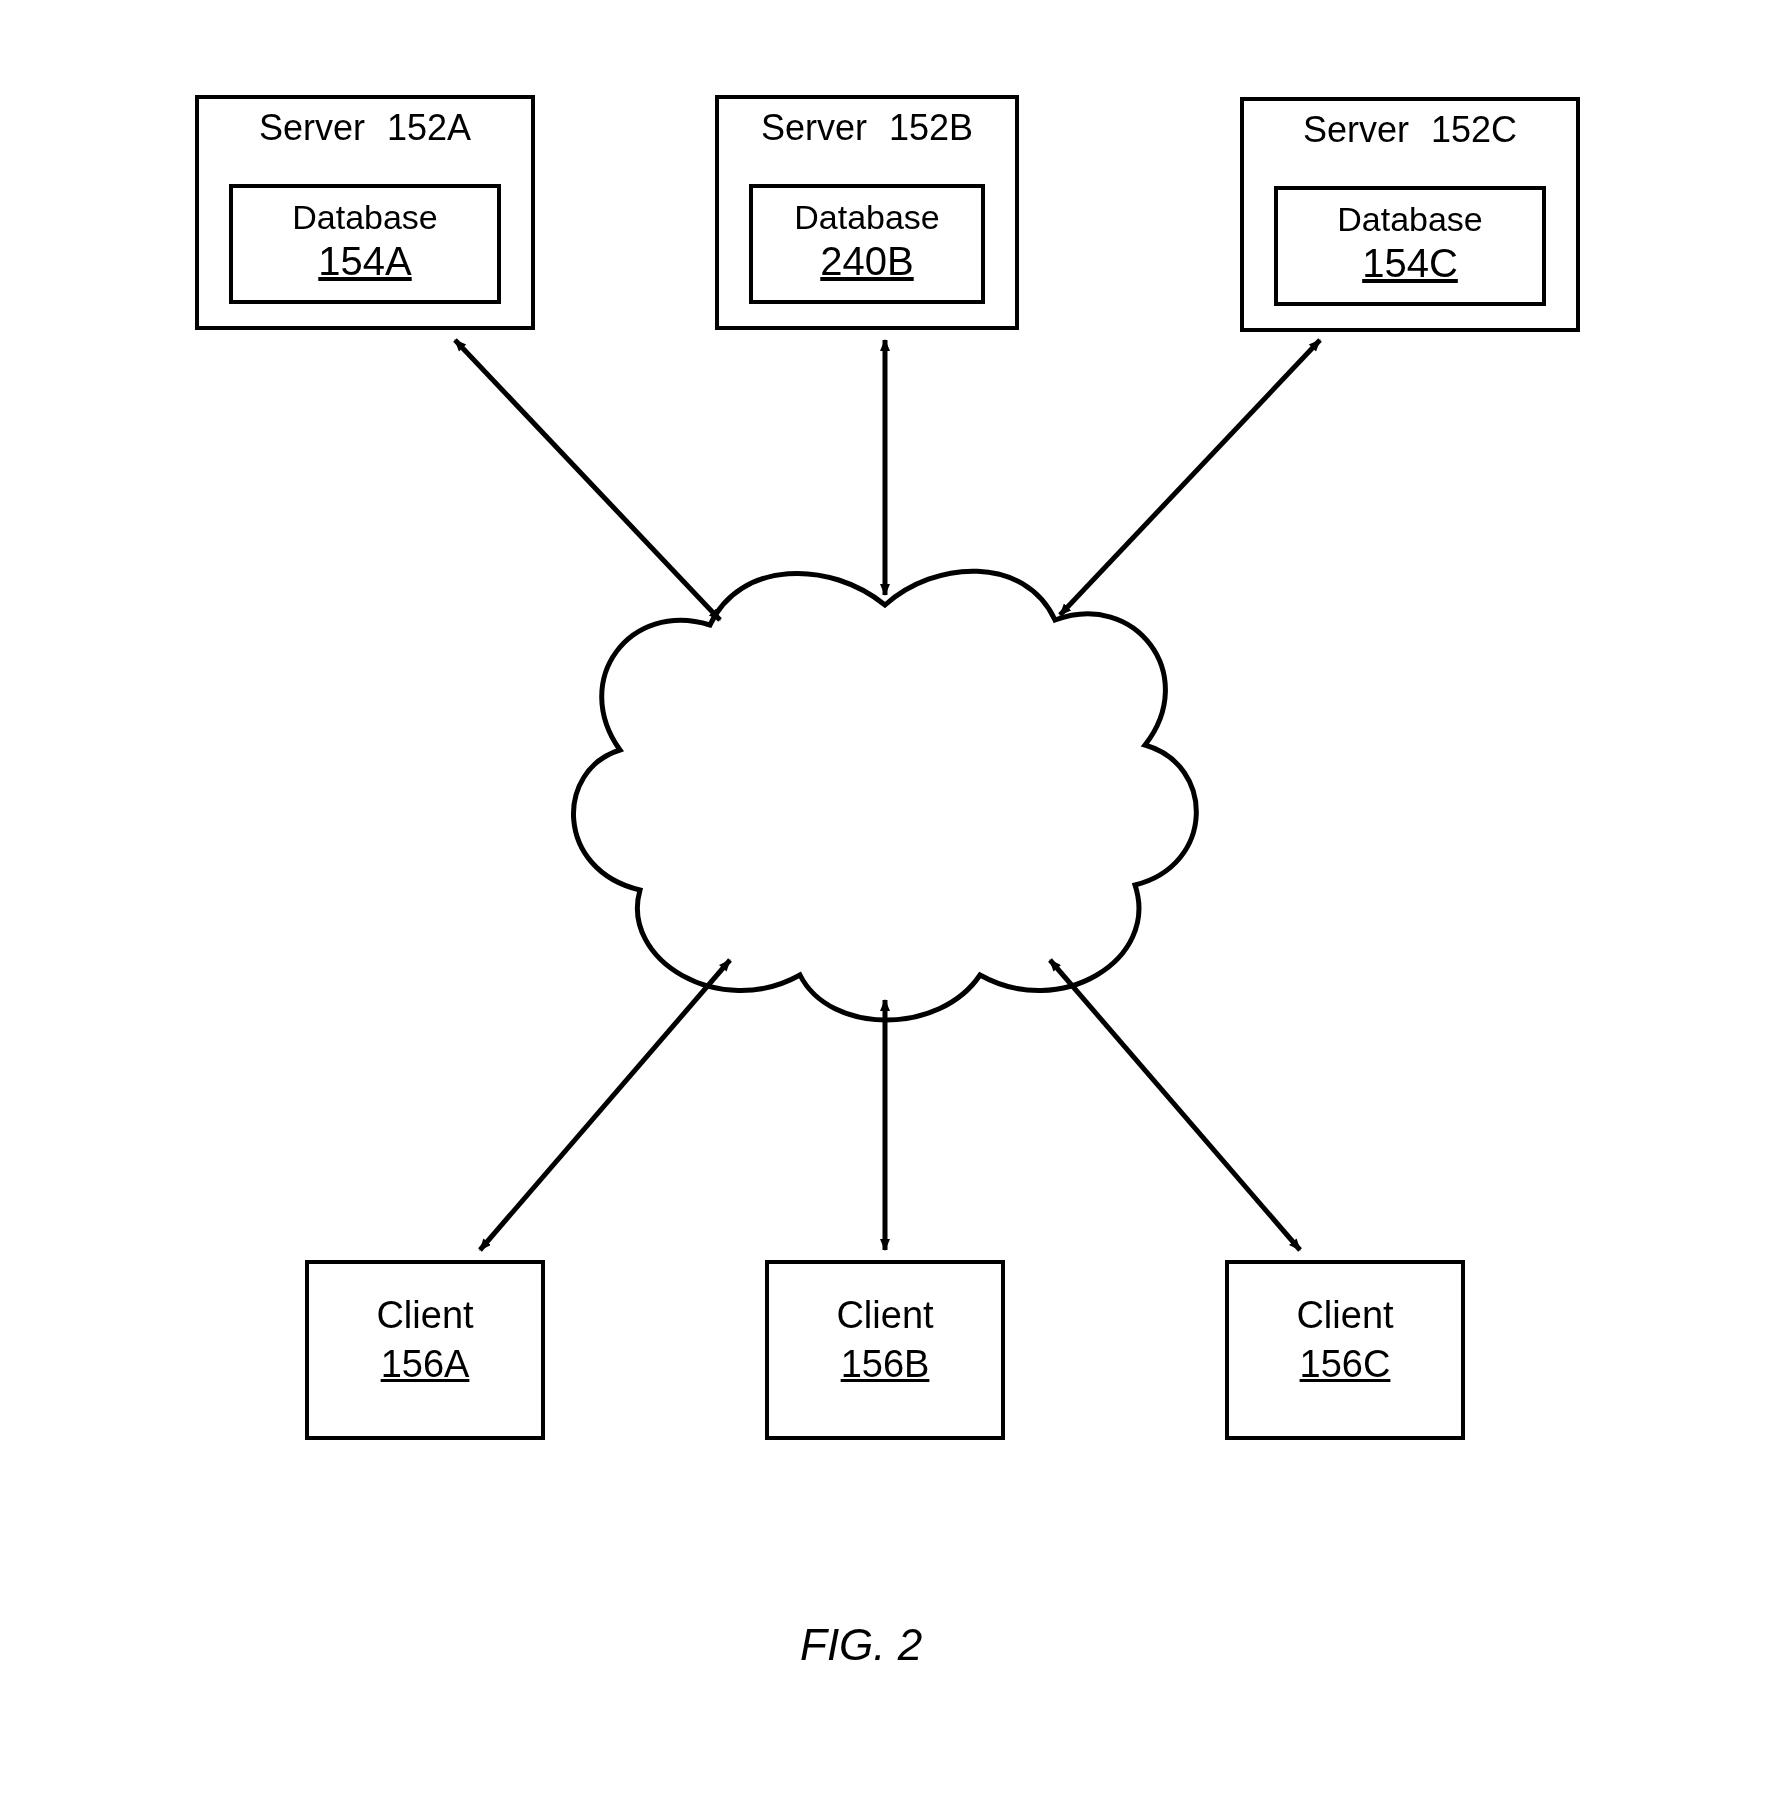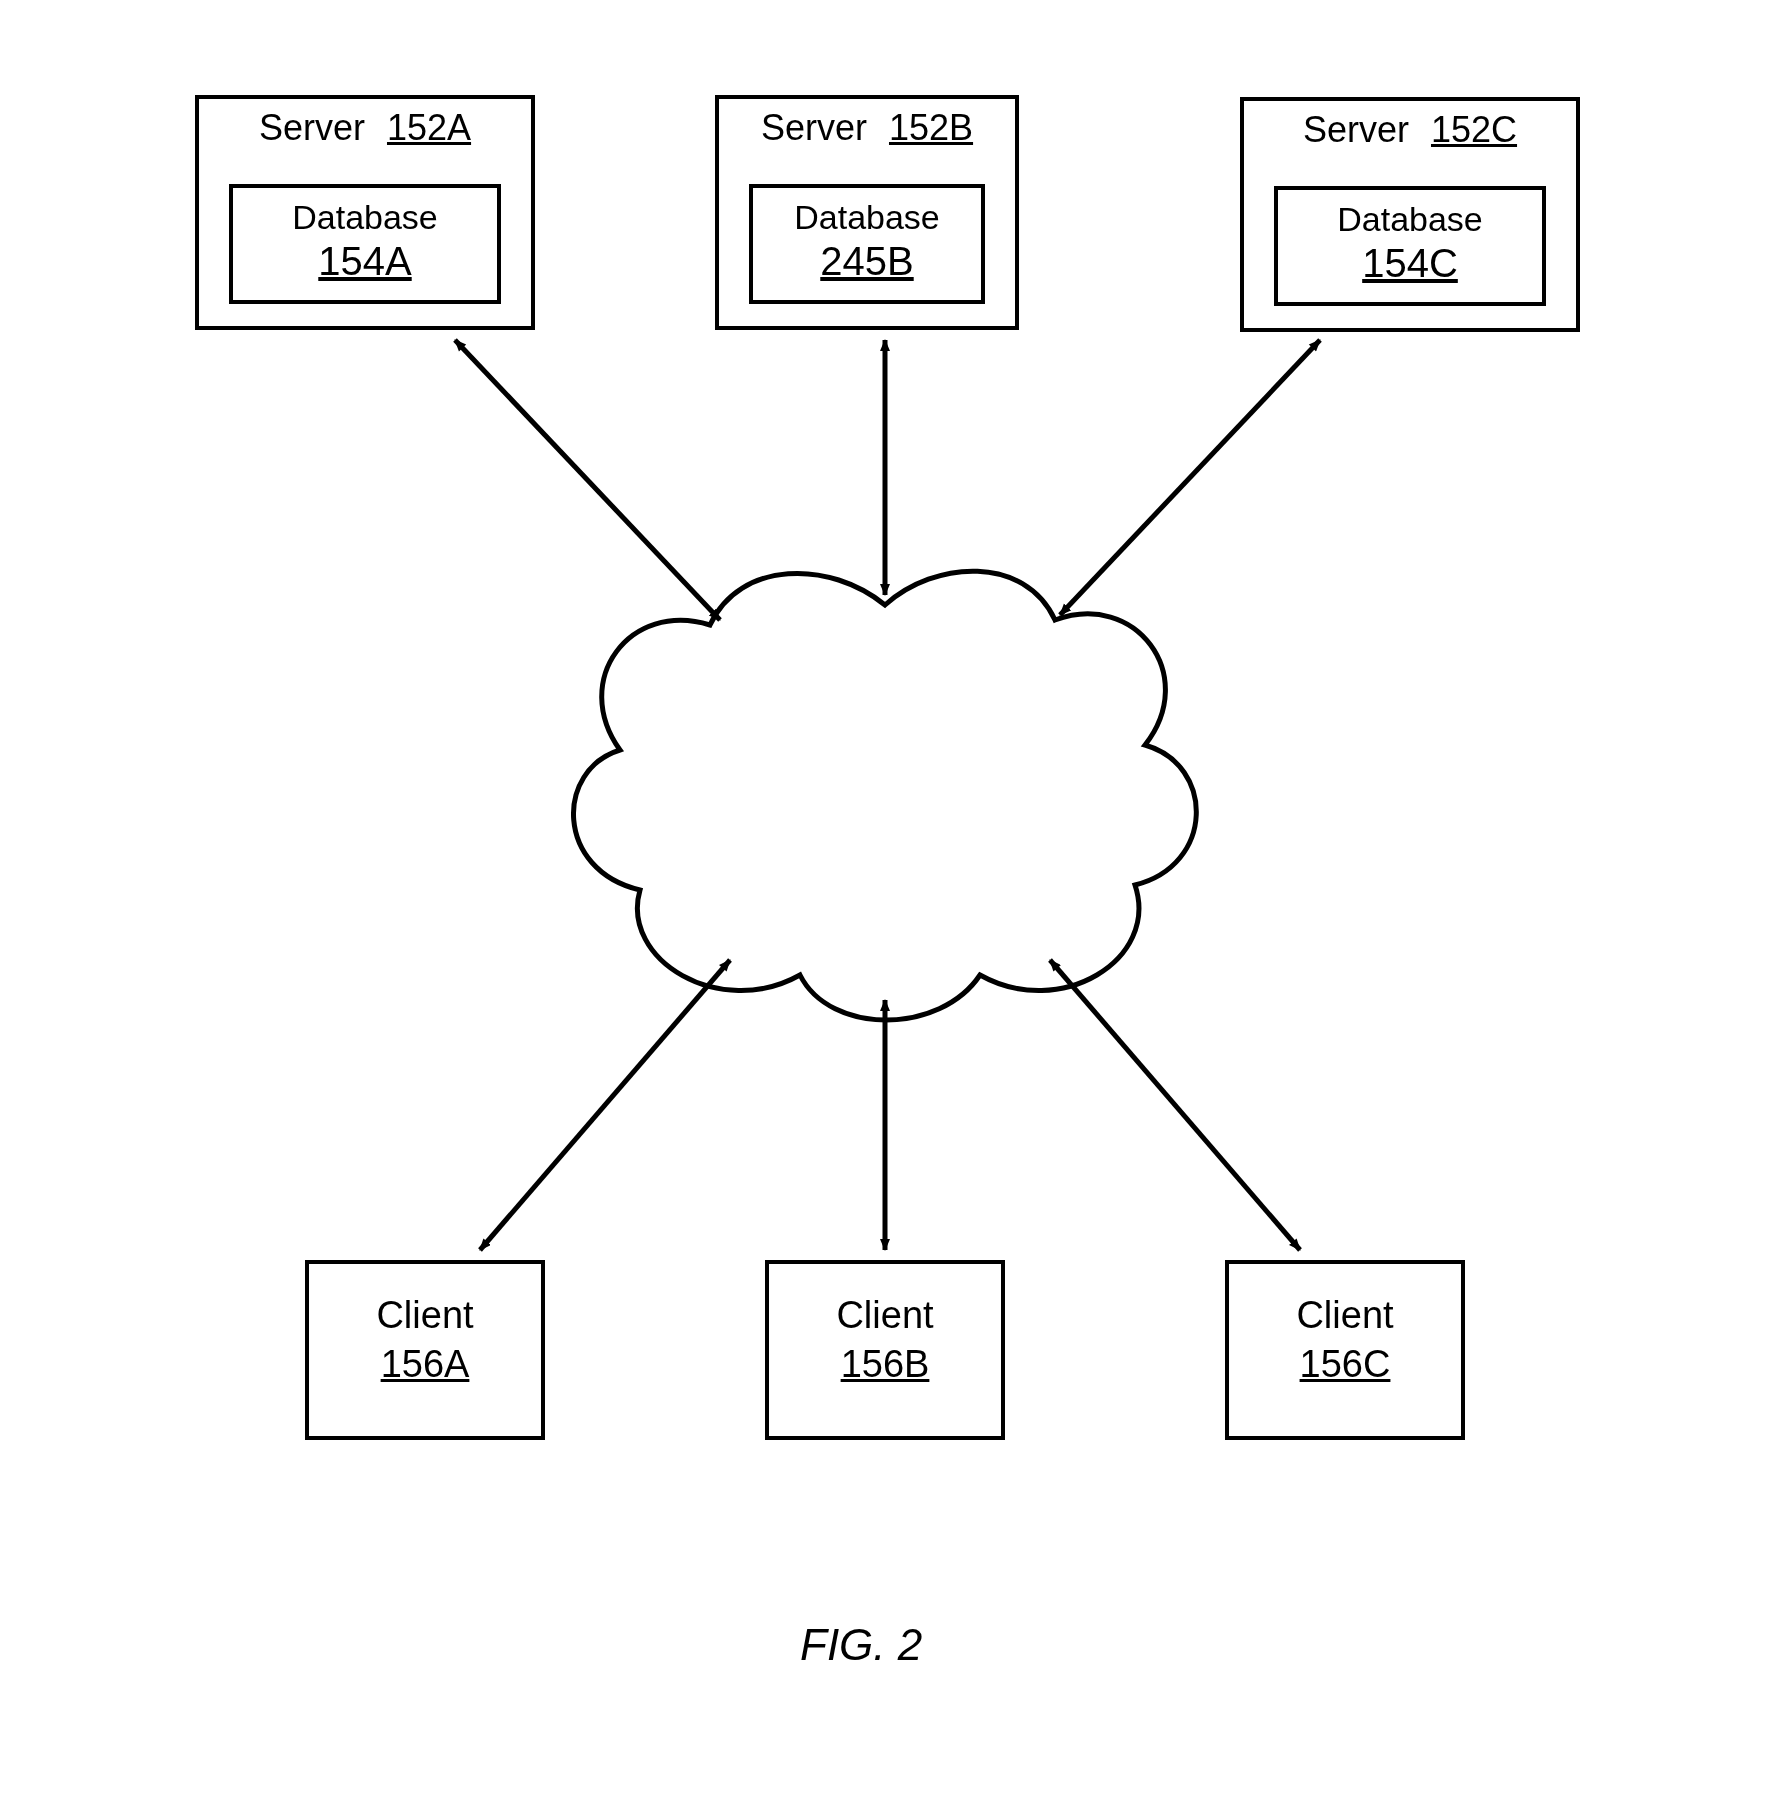--- a/index.html
+++ b/index.html
@@ -19,21 +19,20 @@
     border: 4px solid #000;
     background: #fff;
     box-sizing: border-box;
   }
   .server-title {
     text-align: center;
     font-size: 36px;
     margin-top: 8px;
   }
   .server-title .ref {
-    text-decoration: underline;
     margin-left: 12px;
   }
   .inner-db {
     position: absolute;
     left: 30px;
     right: 30px;
     bottom: 22px;
     height: 120px;
     border: 4px solid #000;
     box-sizing: border-box;
@@ -102,21 +101,21 @@
     </div>
   </div>
 
   <div class="box" style="left:715px; top:95px; width:304px; height:235px;">
     <div class="server-title">
       <span>Server</span>
       <span class="ref">152B</span>
     </div>
     <div class="inner-db">
       <div class="db-label">Database</div>
-      <span class="ref">245B</span>
+      <span class="ref">240B</span>
     </div>
   </div>
 
   <div class="box" style="left:1240px; top:97px; width:340px; height:235px;">
     <div class="server-title">
       <span>Server</span>
       <span class="ref">152C</span>
     </div>
     <div class="inner-db">
       <div class="db-label">Database</div>

